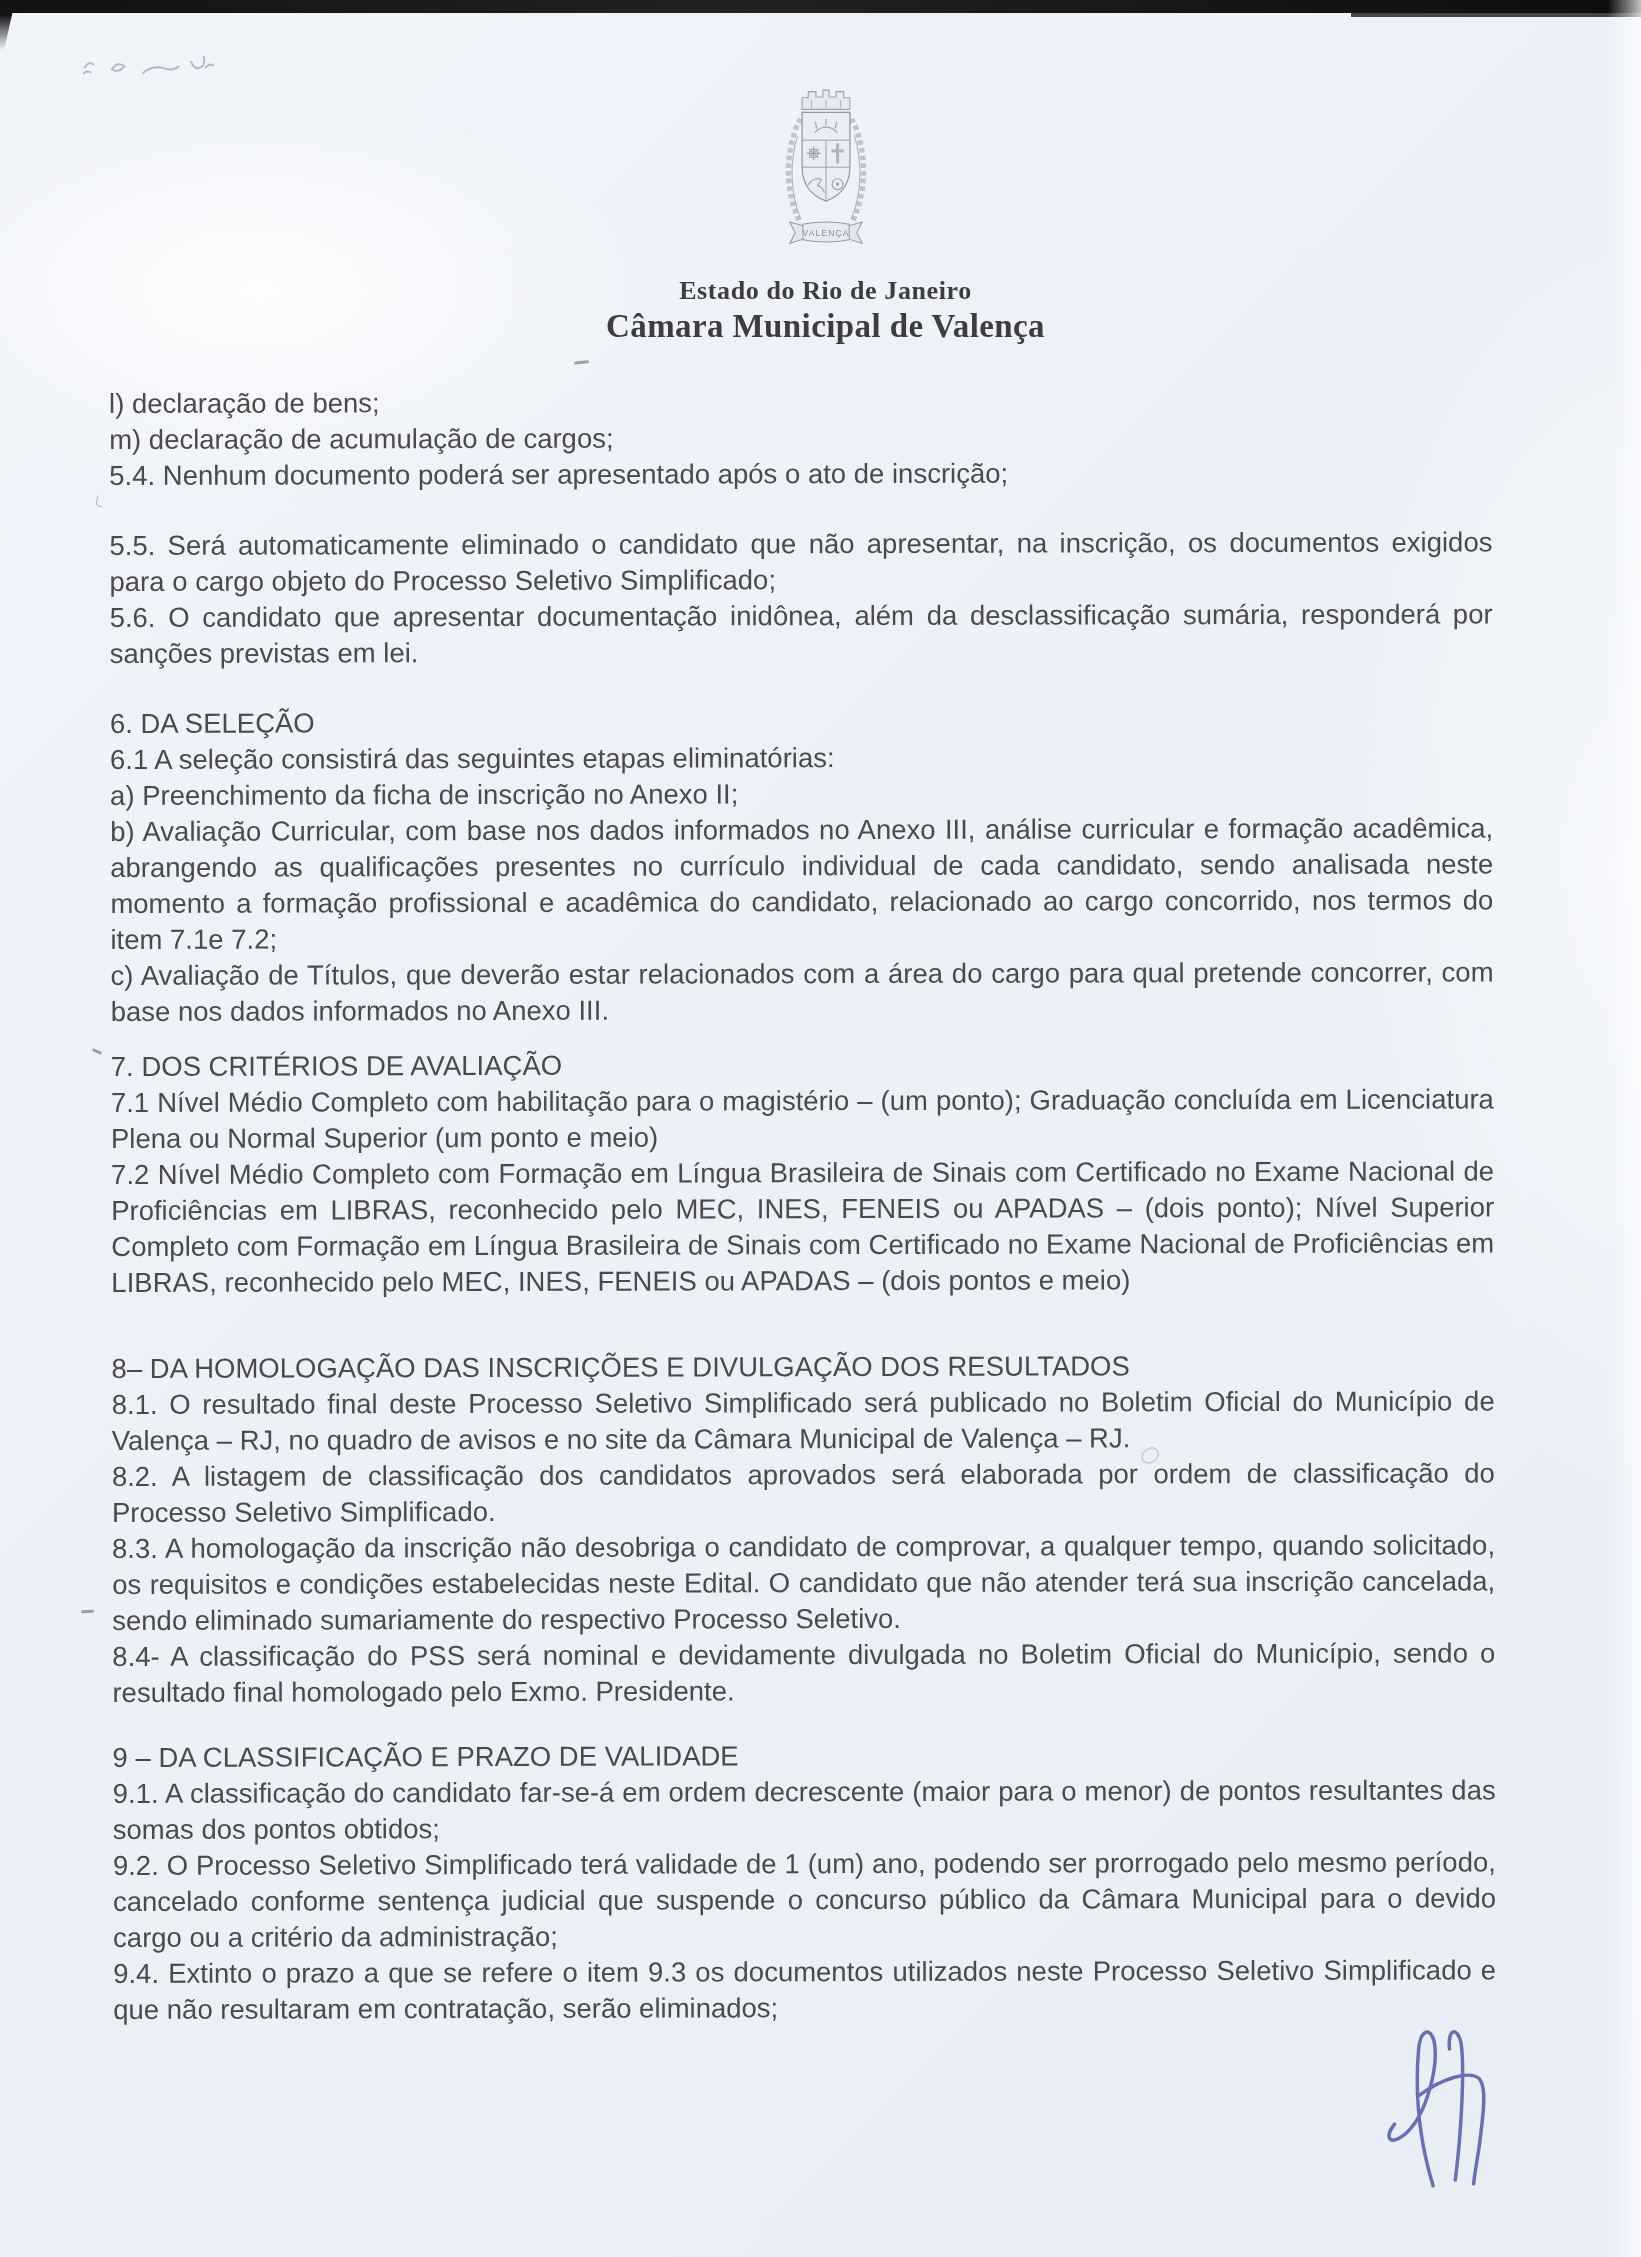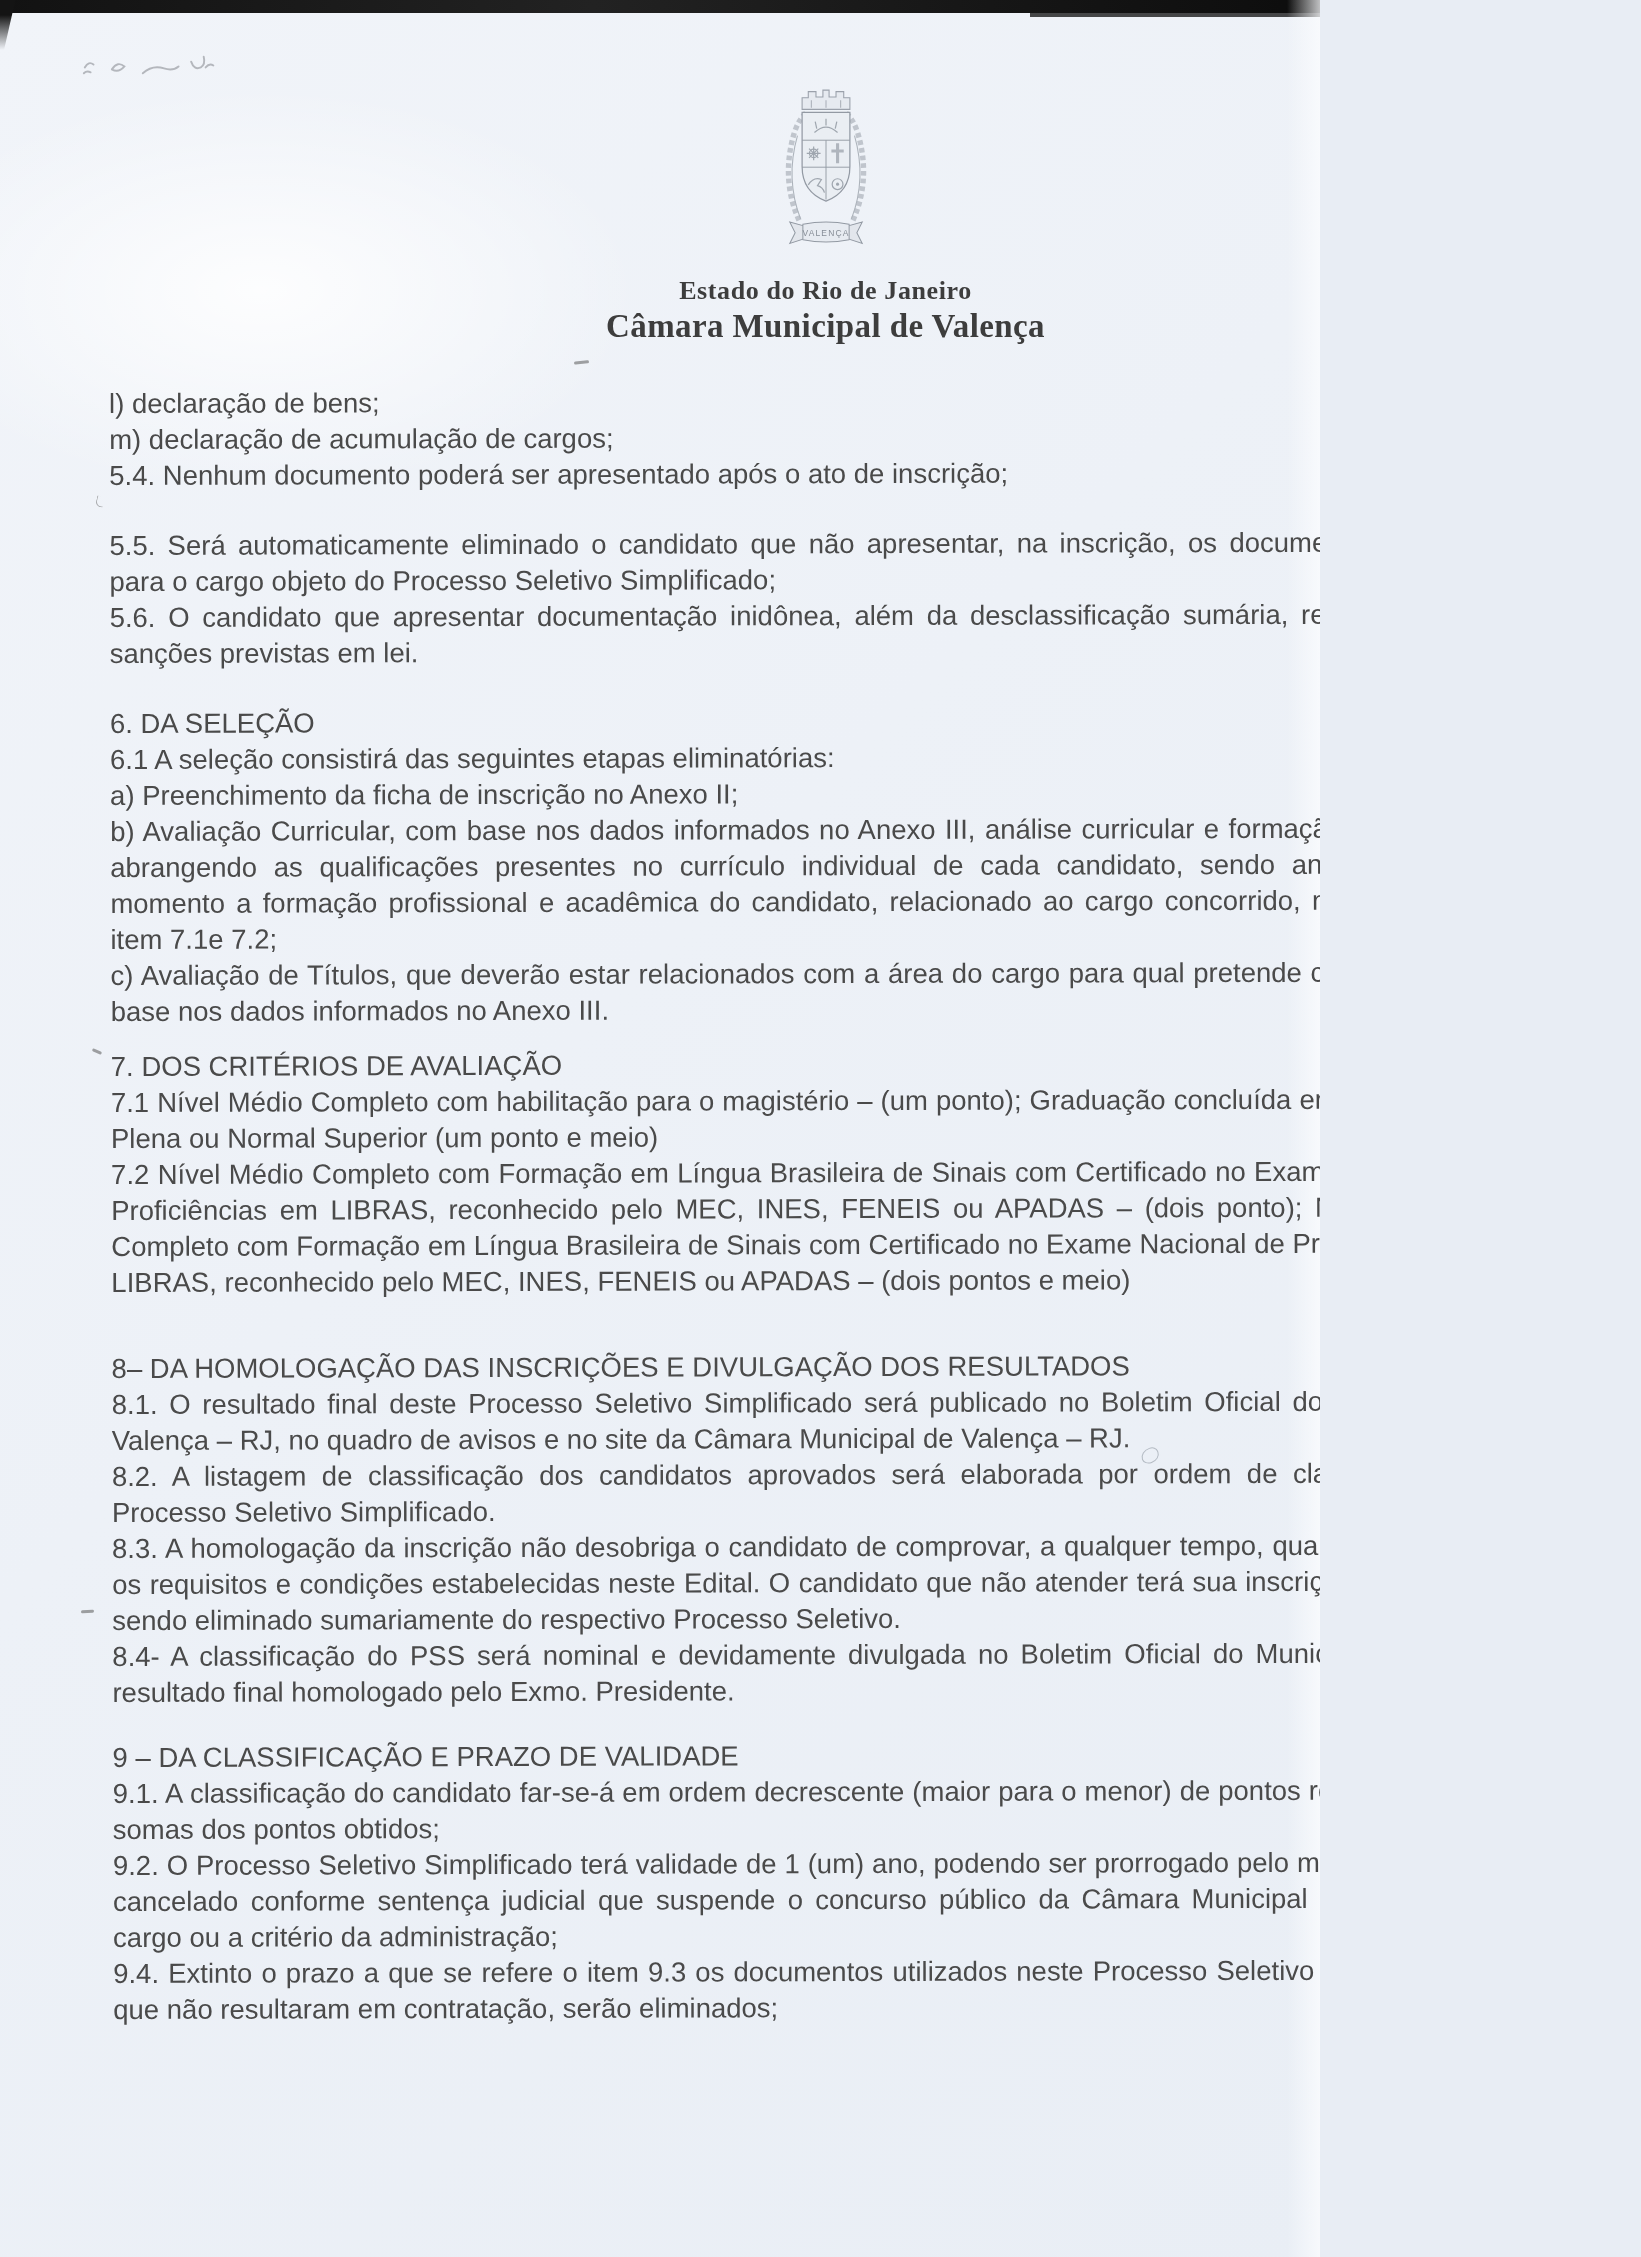--- a/index.html
+++ b/index.html
@@ -1,20 +1,20 @@
 <!DOCTYPE html>
 <html><head>
 <meta charset="utf-8">
 <style>
   html, body { margin:0; padding:0; }
   body { background:#e8edf4; }
 
   .page {
     position:relative;
-    width:1320px; height:2257px;
+    width:1641px; height:2257px;
     overflow:hidden;
     background:
       radial-gradient(ellipse 541px 290px at 261px 290px, rgba(255,255,255,.85), rgba(255,255,255,0) 70%),
       radial-gradient(ellipse 406px 869px at 1641px 869px, rgba(255,255,255,.55), rgba(255,255,255,0) 75%),
       linear-gradient(135deg, #f1f4f9 0%, #edf1f7 45%, #e9eef5 100%);
     font-family:"Liberation Sans", sans-serif;
     color:#484848;
   }
 
   

